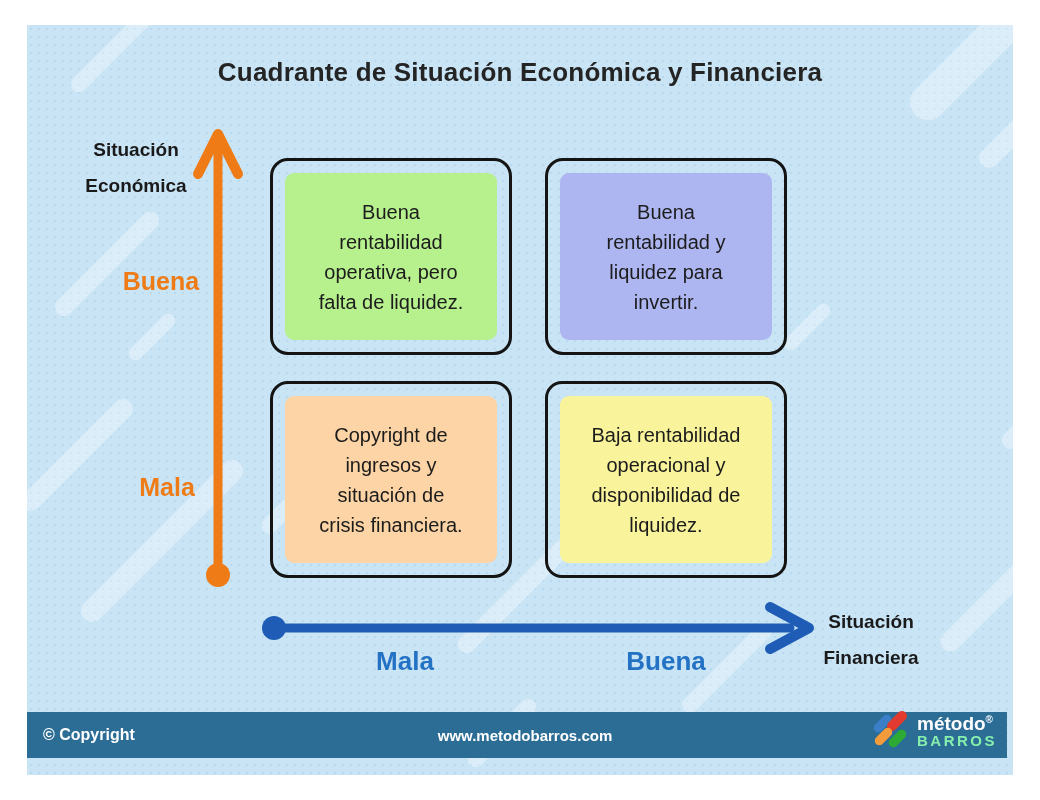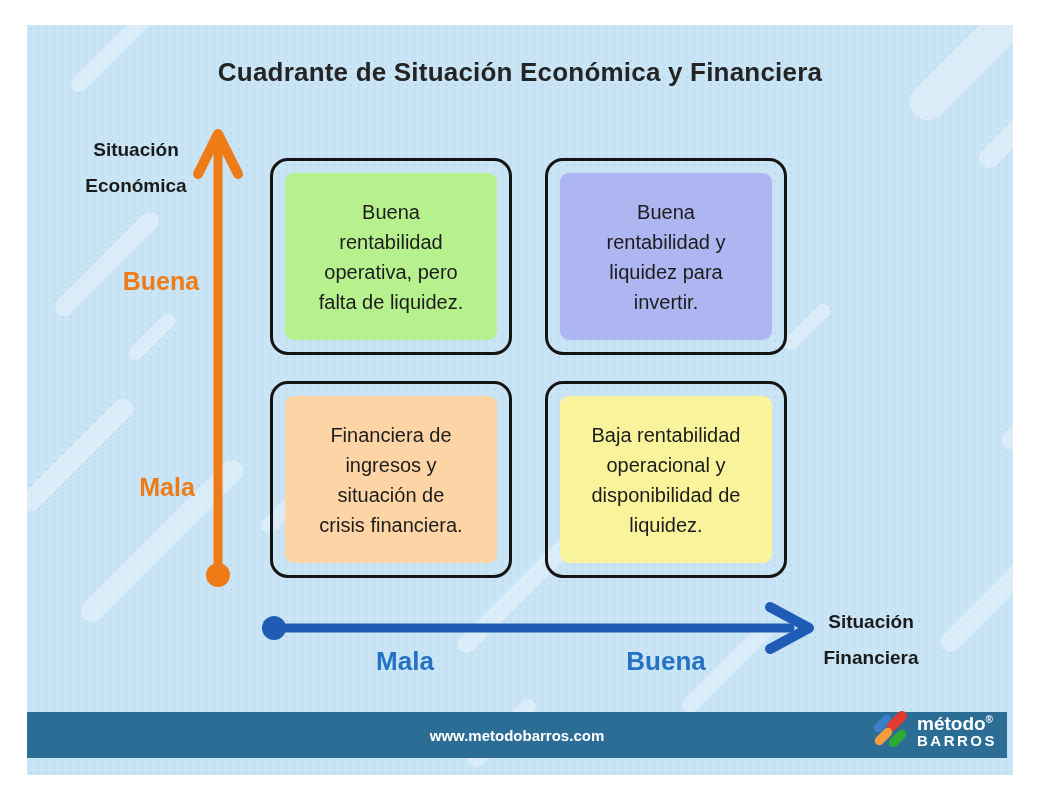--- a/index.html
+++ b/index.html
@@ -54,61 +54,61 @@
   .x-axis-svg { left: 231px; top: 575px; }
 
   .quadrant {
     position: absolute; width: 242px; height: 197px;
     border: 3px solid #141414; border-radius: 18px;
     background: transparent;
   }
   .q-tl { left: 243px; top: 133px; }
   .q-tr { left: 518px; top: 133px; }
   .q-bl { left: 243px; top: 356px; }
-  .q-br { left: 518px; top: 356px; }
+  .q-br { left: 518px; top: 356px; border-radius: 17px; }
   .quadrant-inner {
     position: absolute; left: 12px; top: 12px; right: 12px; bottom: 12px;
     border-radius: 9px;
     display: flex; align-items: center; justify-content: center;
     text-align: center;
     font-size: 20px; line-height: 30px; color: #1c1c1c;
     white-space: pre-line;
   }
   .footer-bar {
     position: absolute; left: 0; top: 687px; width: 980px; height: 46px;
     background: #2c6d96;
     display: flex; align-items: center;
   }
   .footer-copyright {
     position: absolute; left: 16px; top: 0; height: 46px;
     display: flex; align-items: center;
     color: #ffffff; font-weight: bold; font-size: 16px;
   }
   .footer-site {
-    position: absolute; left: 0; width: 100%; top: 0; height: 46px;
+    position: absolute; left: 8px; width: 100%; top: 0; height: 46px;
     display: flex; align-items: center; justify-content: center;
     color: #ffffff; font-weight: bold; font-size: 15px;
   }
   .footer-logo {
     position: absolute; right: 10px; top: 0; height: 36px;
     display: flex; align-items: center; gap: 8px;
   }
   .logo-mark { position: relative; width: 38px; height: 38px; }
   .logo-bar {
     position: absolute; width: 21px; height: 9px;
     border-radius: 5px; transform: rotate(-45deg);
   }
   .logo-bar-blue   { left: 1px;  top: 8px;  background: #3a7fc8; }
   .logo-bar-red    { left: 14px; top: 5px;  background: #e23a2e; width: 24px; height: 10px; }
   .logo-bar-orange { left: 2px;  top: 21px; background: #f49b3c; }
   .logo-bar-green  { left: 16px; top: 23px; background: #2daa35; }
   .logo-text { display: flex; flex-direction: column; line-height: 17px; }
   .logo-metodo { color: #ffffff; font-weight: bold; font-size: 19px; }
   .logo-reg { font-size: 10px; vertical-align: super; }
-  .logo-barros { color: #ffffff; font-weight: bold; font-size: 15px; letter-spacing: 2.5px; }
+  .logo-barros { color: #86efac; font-weight: bold; font-size: 15px; letter-spacing: 2.5px; }
 </style>
 </head>
 <body>
 
 <div class="panel">
 
   <div class="stripe" style="left:30px;  top:18px;  width:110px; height:16px;"></div>
   <div class="stripe" style="left:850px; top:-20px; width:260px; height:36px;"></div>
   <div class="stripe" style="left:930px; top:70px;  width:170px; height:20px;"></div>
   <div class="stripe" style="left:10px;  top:230px; width:140px; height:18px;"></div>
@@ -151,33 +151,34 @@
 operativa, pero
 falta de liquidez.</div>
   </div>
   <div class="quadrant q-tr">
     <div class="quadrant-inner" style="background-color: rgb(173, 182, 240);">Buena
 rentabilidad y
 liquidez para
 invertir.</div>
   </div>
   <div class="quadrant q-bl">
-    <div class="quadrant-inner" style="background-color: rgb(252, 212, 165);">Financiera de
+    <div class="quadrant-inner" style="background-color: rgb(252, 212, 165);">Copyright de
 ingresos y
 situación de
 crisis financiera.</div>
   </div>
   <div class="quadrant q-br">
     <div class="quadrant-inner" style="background-color: rgb(249, 244, 155);">Baja rentabilidad
 operacional y
 disponibilidad de
 liquidez.</div>
   </div>
 
   <div class="footer-bar" style="background-color: rgb(44, 109, 150);">
+    <div class="footer-copyright">© Copyright</div>
     <div class="footer-site">www.metodobarros.com</div>
     <div class="footer-logo">
       <div class="logo-mark">
         <div class="logo-bar logo-bar-blue"></div>
         <div class="logo-bar logo-bar-red"></div>
         <div class="logo-bar logo-bar-orange"></div>
         <div class="logo-bar logo-bar-green"></div>
       </div>
       <div class="logo-text">
         <div class="logo-metodo"><span>método</span><span class="logo-reg">®</span></div>

